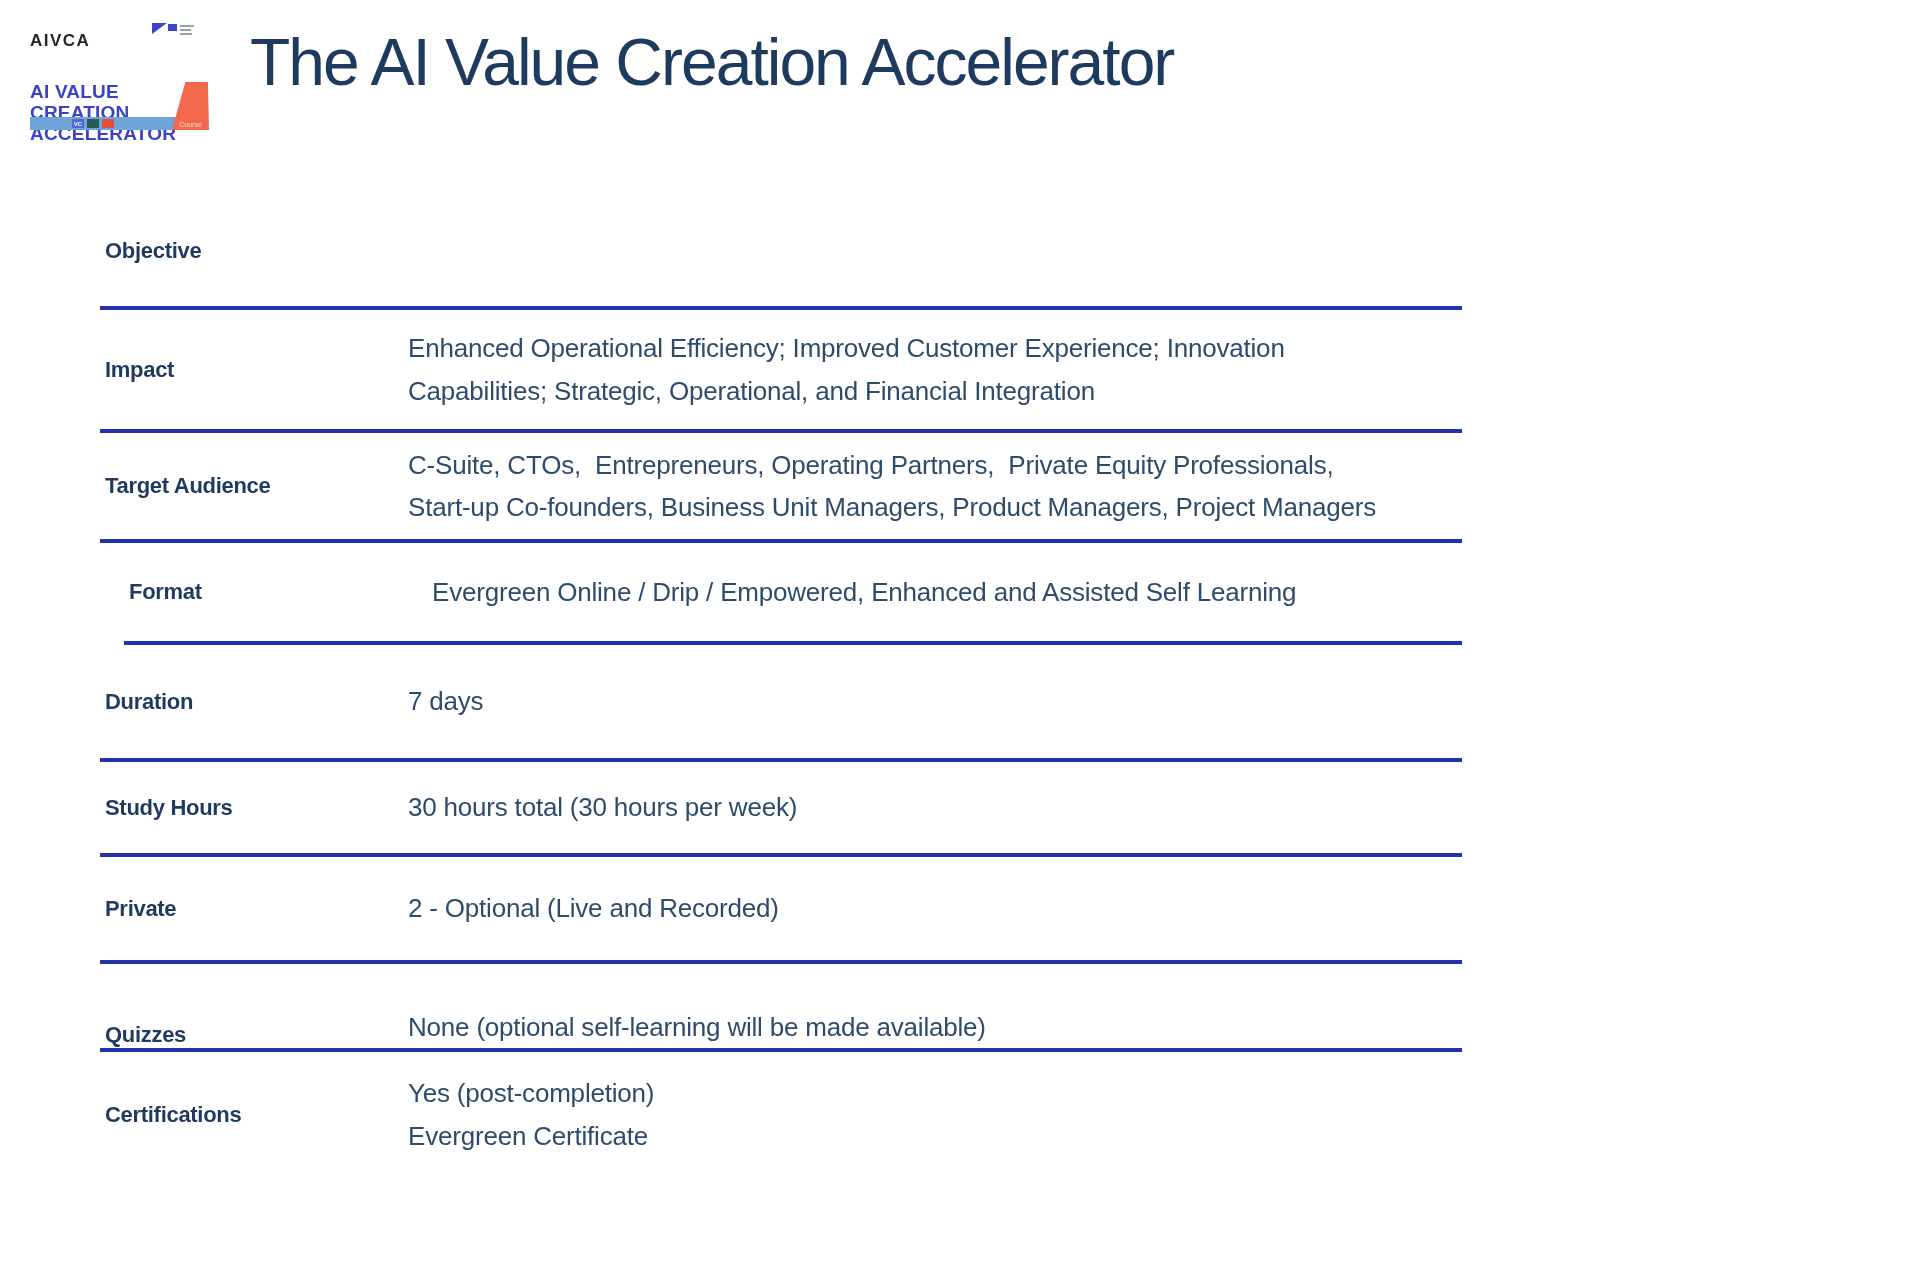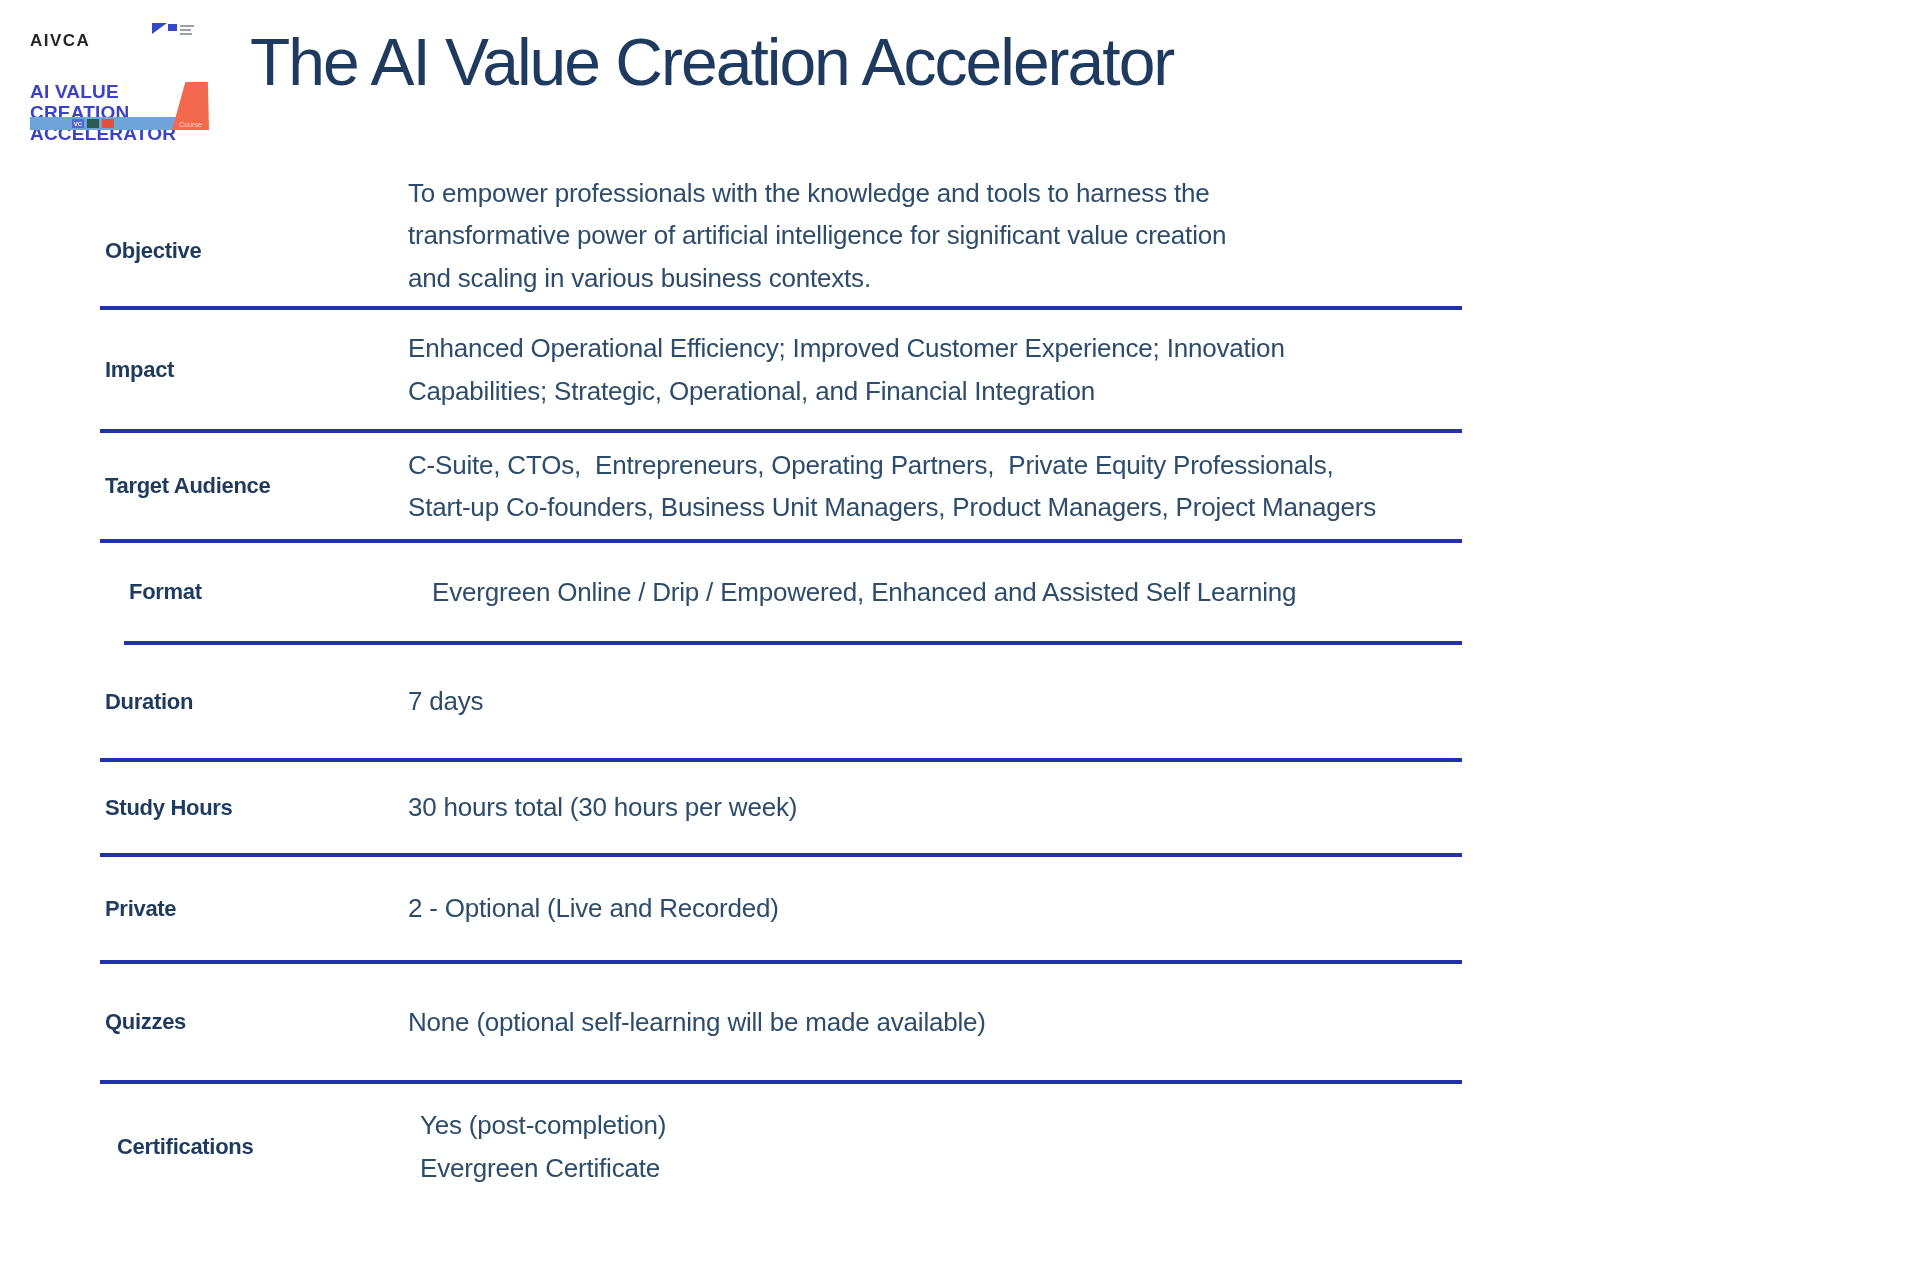--- a/index.html
+++ b/index.html
@@ -42,29 +42,29 @@
   .logo-sail span{position:absolute;bottom:2px;left:0;right:0;text-align:center;
     font-size:7px;color:#fad8d0;}
 
   
   .title{position:absolute;left:250px;top:24px;width:1500px;font-size:66px;font-weight:normal;
     letter-spacing:-2px;color:var(--navy);white-space:nowrap;}
 
   
   .course-table{position:absolute;left:100px;top:165px;width:1362px;}
   .row{display:flex;align-items:center;border-bottom:4px solid var(--divider);}
-  .row.last{border-bottom:none;margin-left:12px;}
+  .row.last{border-bottom:none;}
   .r1{height:145px;}
   .r2{height:123px;}
   .r3{height:110px;}
   .r4{height:102px;margin-left:24px;}
   .r5{height:117px;}
   .r6{height:95px;}
   .r7{height:107px;}
-  .r8{height:120px;}
+  .r8{height:88px;align-items:flex-end;}
   .r9{height:125px;}
   .cell-label{width:308px;flex:0 0 308px;padding-left:5px;font-size:22px;font-weight:bold;
     color:var(--navy);letter-spacing:-.3px;}
   .r1 .cell-label{margin-top:30px;}
   .cell-value{flex:1;font-size:26px;line-height:1.62;color:var(--body-text);
     white-space:pre-wrap;letter-spacing:-.2px;}
 </style>
 </head>
 <body>
 
@@ -91,23 +91,20 @@
       <span>Course</span>
     </div>
   </div>
 
   <h1 class="title">The AI Value Creation Accelerator</h1>
 
   <main class="course-table">
 
     <div class="row r1">
       <div class="cell-label">Objective</div>
-      <div class="cell-value">To empower professionals with the knowledge and tools to harness the
-transformative power of artificial intelligence for significant value creation
-and scaling in various business contexts.</div>
     </div>
 
     <div class="row r2">
       <div class="cell-label">Impact</div>
       <div class="cell-value">Enhanced Operational Efficiency; Improved Customer Experience; Innovation
 Capabilities; Strategic, Operational, and Financial Integration</div>
     </div>
 
     <div class="row r3">
       <div class="cell-label">Target Audience</div>

